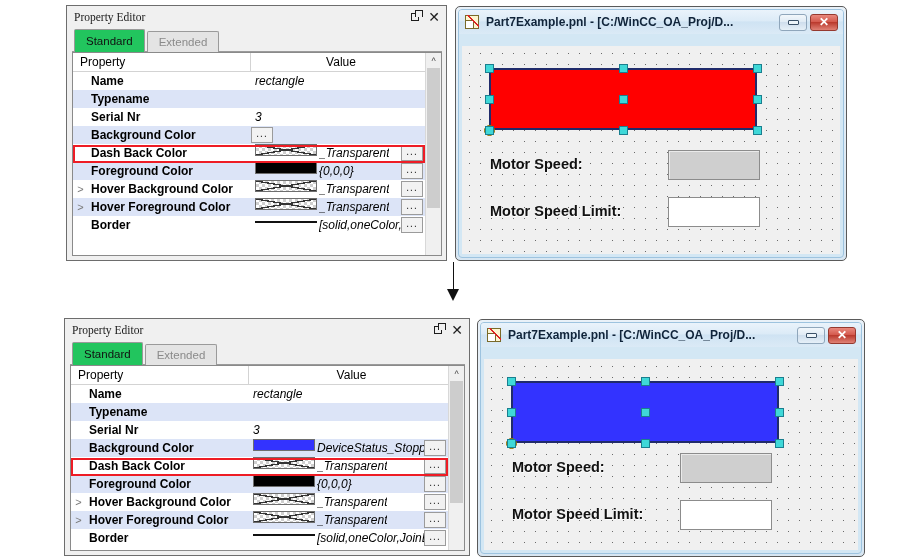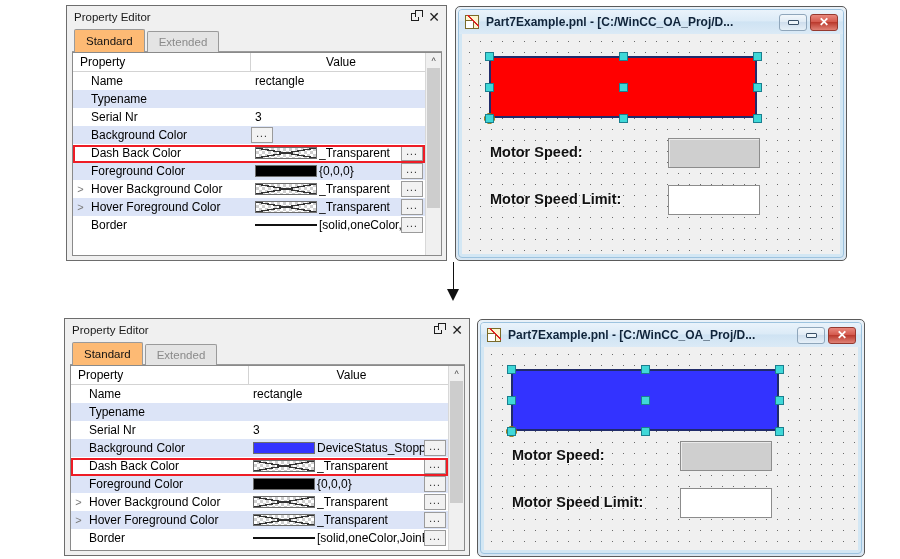--- a/index.html
+++ b/index.html
@@ -21,21 +21,21 @@
     display:flex;flex-direction:column;
   }
   .pe-title{
     height:22px;flex:0 0 22px;
     background:#f0f0f0;
     display:flex;align-items:center;
     padding:0 4px 0 7px;
     font-size:11.5px;color:#1a1a1a;
     position:relative;
   }
-  .pe-title-text{flex:1;line-height:22px;}
+  .pe-title-text{flex:1;line-height:22px;font-family:Liberation Serif, serif;}
   .pe-title-btn{
     width:16px;height:16px;
     display:flex;align-items:center;justify-content:center;
     font-size:12px;color:#202020;
   }
   .pe-float-ico{position:relative;width:14px;height:14px;}
   .pe-float-ico i{position:absolute;display:block;border:1.3px solid #1c1c1c;box-sizing:border-box;}
   .pe-float-ico i.b1{left:0;top:3px;width:8px;height:8px;background:#f0f0f0;}
   .pe-float-ico i.b2{left:4px;top:0px;width:8px;height:7px;background:#f0f0f0;border-bottom:none;}
   .pe-close{font-size:14px;line-height:1;font-family:"Liberation Sans",sans-serif;}
@@ -57,21 +57,21 @@
     font-size:11.5px;
     border:1px solid #9a9a9a;
     border-bottom:none;
     box-sizing:border-box;
     background:#e4e4e4;
     color:#8a8a8a;
     position:relative;z-index:1;
     border-radius:2px 2px 0 0;
   }
   .pe-tab.active{
-    background:#fdba74;color:#111;
+    background:#22c55e;color:#111;
     height:23px;line-height:22px;
     z-index:3;
     border-color:#9a9a9a;
   }
   .pe-tab.inactive{margin-left:2px;}
 
   
   .pe-grid-wrap{
     flex:1;
     margin:0 4px 4px 5px;
@@ -96,25 +96,25 @@
     align-items:center;
     box-sizing:border-box;
     position:relative;
   }
   .pe-row.alt{background:#dce4f7;}
   .pe-row.white{background:#ffffff;}
   .pe-row .cexp{width:15px;flex:0 0 15px;text-align:center;color:#7a7a7a;font-size:11px;line-height:18px;}
   .pe-row .cname{
     flex:0 0 163px;width:163px;box-sizing:border-box;
     padding-left:3px;line-height:18px;
-    white-space:nowrap;overflow:hidden;
+    white-space:nowrap;overflow:hidden;font-weight:bold;
   }
   .pe-row .cval{
-    flex:1;display:flex;align-items:center;gap:0px;min-width:0;
-    padding-left:4px;line-height:18px;overflow:hidden;white-space:nowrap;
+    flex:1;display:flex;gap:0px;min-width:0;
+    padding-left:4px;line-height:18px;overflow:hidden;white-space:nowrap;font-style:italic;
   }
   .pe-row .cbtn{
     flex:0 0 22px;width:22px;height:16px;margin-right:2px;
     border:1px solid #9b9b9b;background:#f2f2f2;
     font-size:10px;line-height:12px;text-align:center;color:#222;
     box-sizing:border-box;
     letter-spacing:1px;
   }
   .swatch{
     width:62px;height:12px;box-sizing:border-box;
@@ -195,21 +195,21 @@
     display:flex;align-items:center;justify-content:center;
   }
   .btn-min{background:linear-gradient(to bottom,#f2f7fb,#dfeaf4 49%,#cfdeed 50%,#e6f0f8);}
   .btn-min i{display:block;width:11px;height:5px;border:1.4px solid #3b5168;box-sizing:border-box;background:#eef5fa;border-radius:1px;}
   .btn-close{
     background:linear-gradient(to bottom,#e9887d,#d2564a 49%,#bb3b2f 50%,#e08276);
     border-color:#95392f;color:#fff;font-size:12px;font-weight:bold;
     font-family:"Liberation Sans",sans-serif;line-height:1;
   }
   .pnl-canvas{
-    flex:1;margin:0 3px 3px 3px;
+    flex:1;margin:12px 3px 3px 3px;
     background-color:#f0f0f0;
     background-image:radial-gradient(#6a6a6a 0.7px, transparent 0.8px);
     background-size:11px 11px;
     background-position:2px 2px;
     position:relative;
     overflow:hidden;
   }
   .shape-rect{position:absolute;box-sizing:border-box;border:2px solid #202b6b;}
   .handle{
     position:absolute;width:9px;height:9px;

